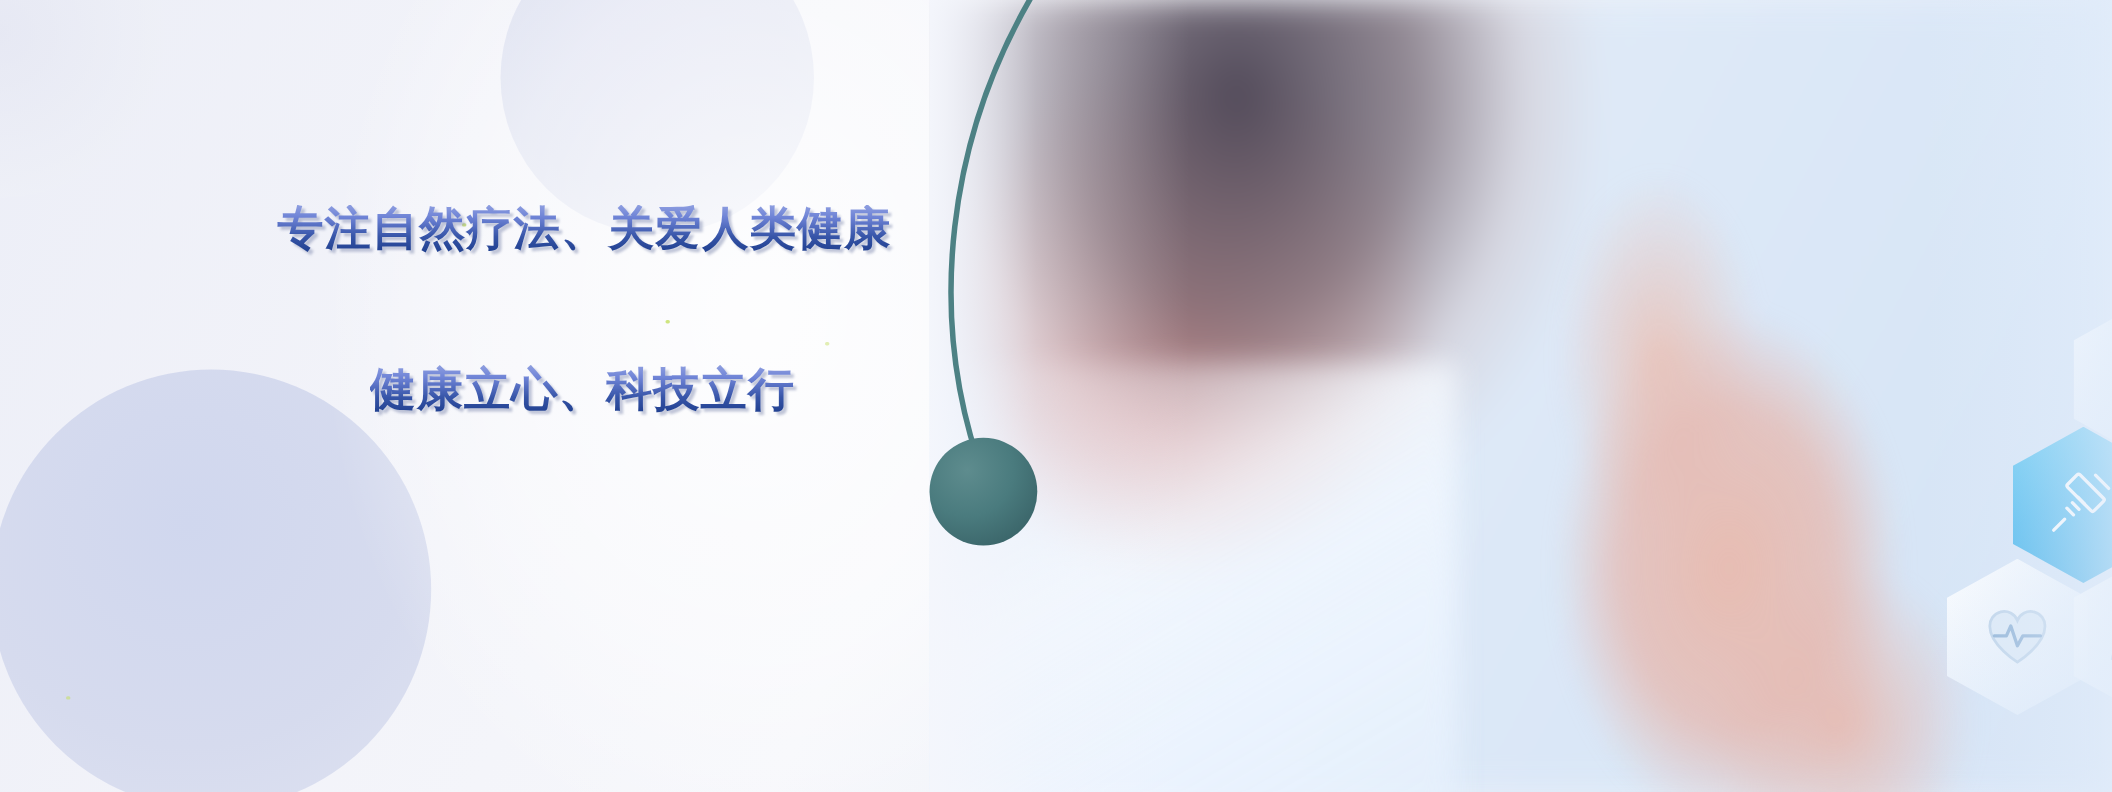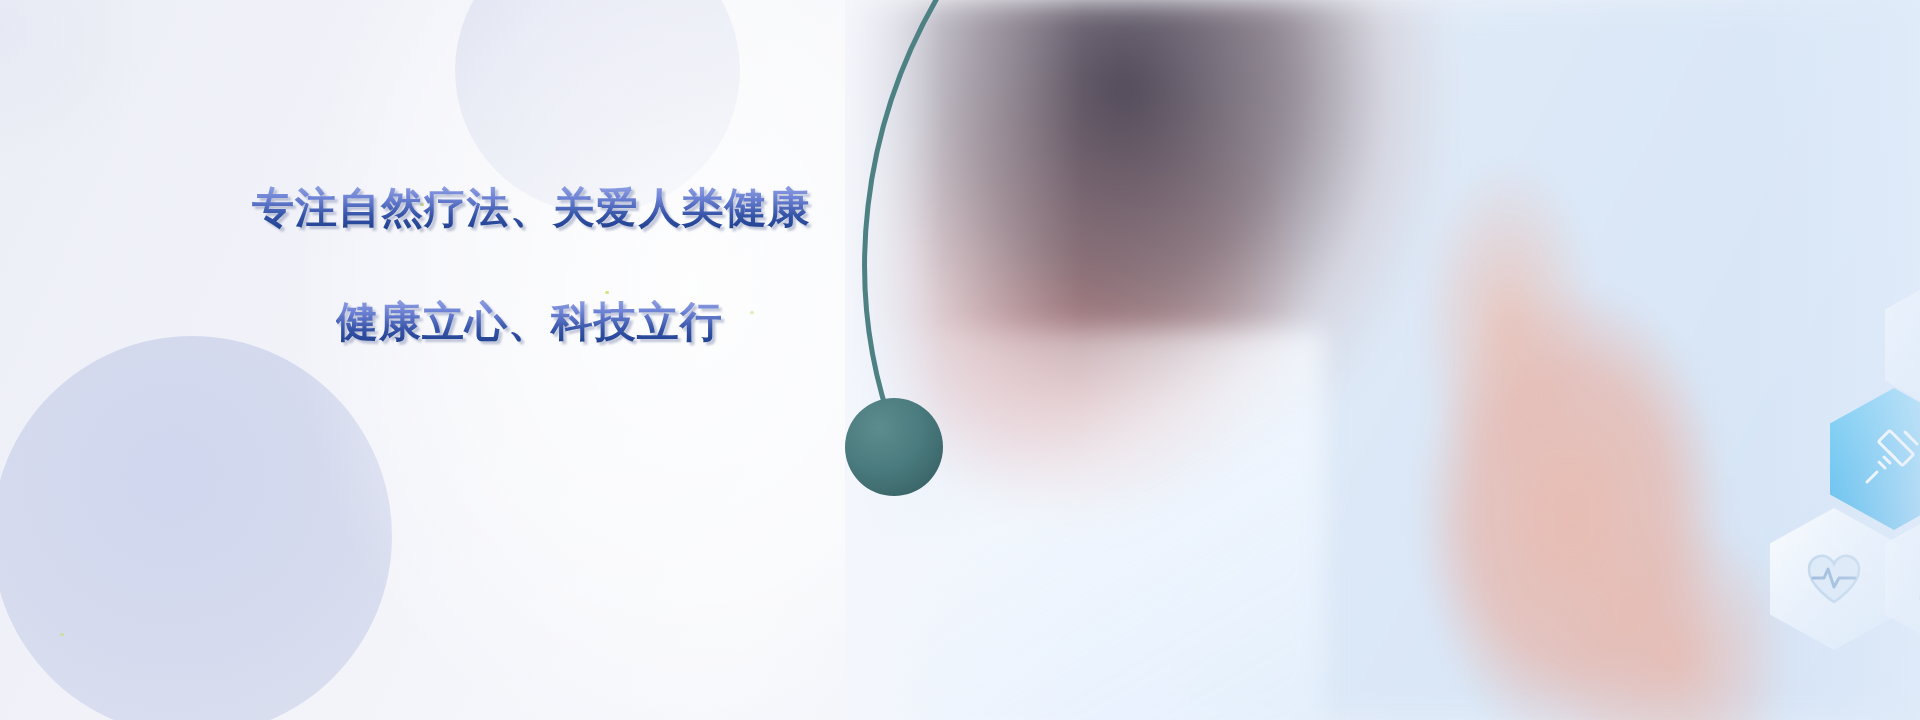--- a/index.html
+++ b/index.html
@@ -44,21 +44,21 @@
     -webkit-user-select:none;user-select:none;
   }
   .hl-line{
     font-size:42px;font-weight:bold;line-height:1.05;
     white-space:nowrap;
     background:linear-gradient(180deg,#8f9fe0 0%,#6e83d6 26%,#3755a8 66%,#1f3f8f 100%);
     -webkit-background-clip:text;background-clip:text;
     color:transparent;-webkit-text-fill-color:transparent;
     filter:drop-shadow(3px 3px 1px rgba(120,130,170,.45));
   }
-  #hl-line-2{margin-top:70px;margin-left:84px;}
+  #hl-line-2{margin-top:102px;margin-left:84px;}
 
   
   #photo-panel{
     position:absolute;left:845px;top:0;width:1075px;height:720px;overflow:hidden;
   }
   #photo-bg{
     position:absolute;inset:0;
     background:
       radial-gradient(ellipse 420px 520px at 26% 12%,rgba(70,62,78,.92) 0%,rgba(116,100,110,.72) 38%,rgba(190,160,160,.25) 62%,rgba(220,232,248,0) 80%),
       radial-gradient(ellipse 300px 330px at 22% 40%,rgba(206,126,122,.80) 0%,rgba(214,150,146,.5) 45%,rgba(225,235,249,0) 76%),

